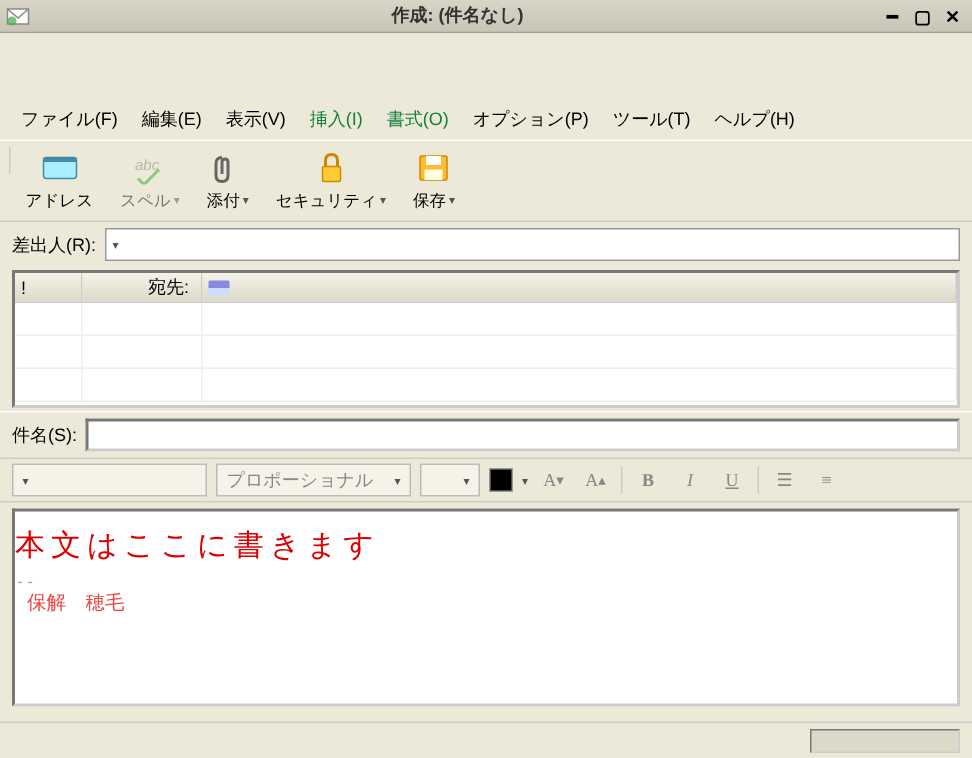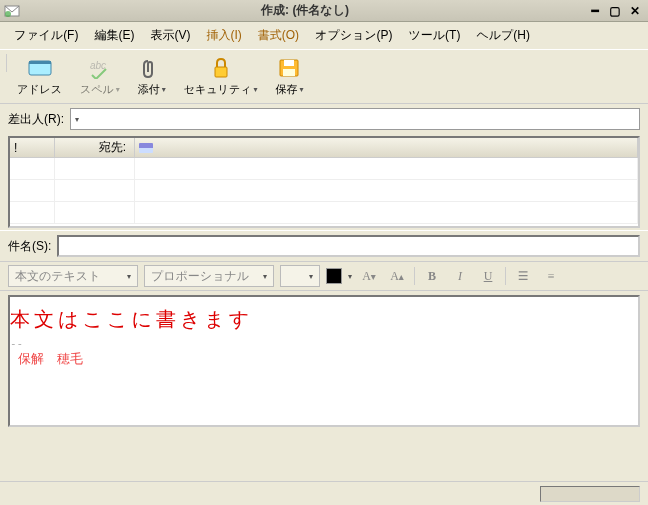--- a/index.html
+++ b/index.html
@@ -37,22 +37,23 @@
   cursor: pointer;
 }
 .menubar {
   display: flex;
   padding: 2px 6px;
   background: #ece9d8;
 }
 .menuitem {
   padding: 3px 8px;
   cursor: pointer;
-}
-.menuitem.disabled { color: #a16207; }
+  margin-top: 44px;
+}
+.menuitem.disabled { color: #15803d; }
 .toolbar {
   display: flex;
   padding: 4px 6px;
   background: #ece9d8;
   border-top: 1px solid #fff;
   border-bottom: 1px solid #ccc;
   gap: 2px;
 }
 .tool {
   display: flex;
@@ -348,21 +349,20 @@
   </div>
 </div>
 
 <div class="subject-row">
   <span>件名(S):</span>
   <input class="subject-input" value="" style="">
 </div>
 
 <div class="format-toolbar">
   <div class="combo combo1">
-    <span>本文のテキスト</span>
     <span class="dropdown-arrow">▾</span>
   </div>
   <div class="combo combo2">
     <span>プロポーショナル</span>
     <span class="dropdown-arrow">▾</span>
   </div>
   <div class="combo combo3">
     <span></span>
     <span class="dropdown-arrow">▾</span>
   </div>

